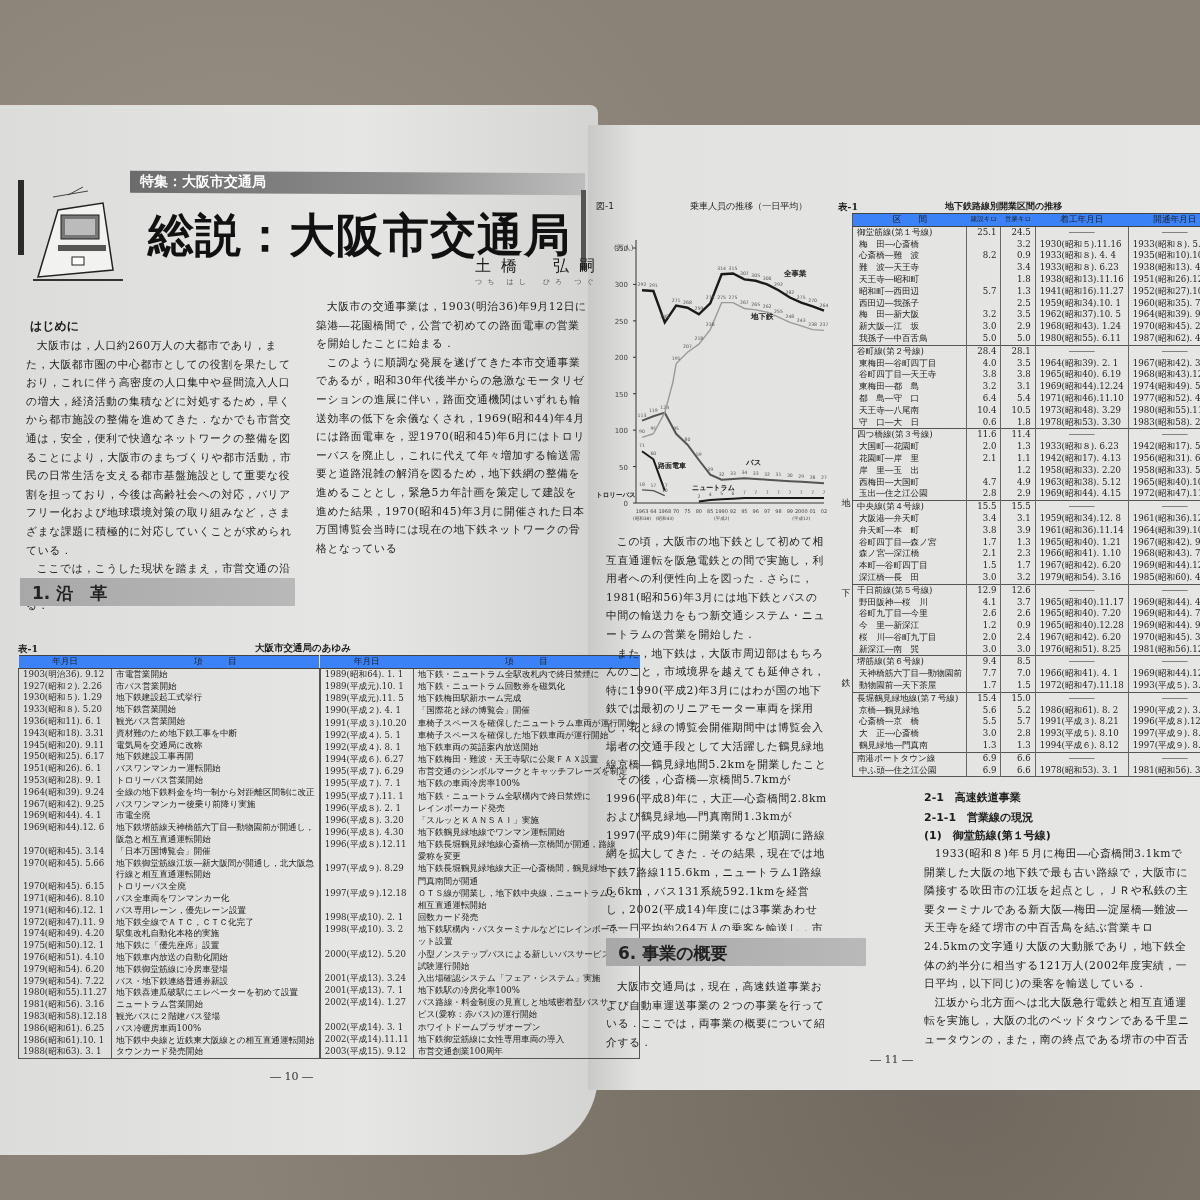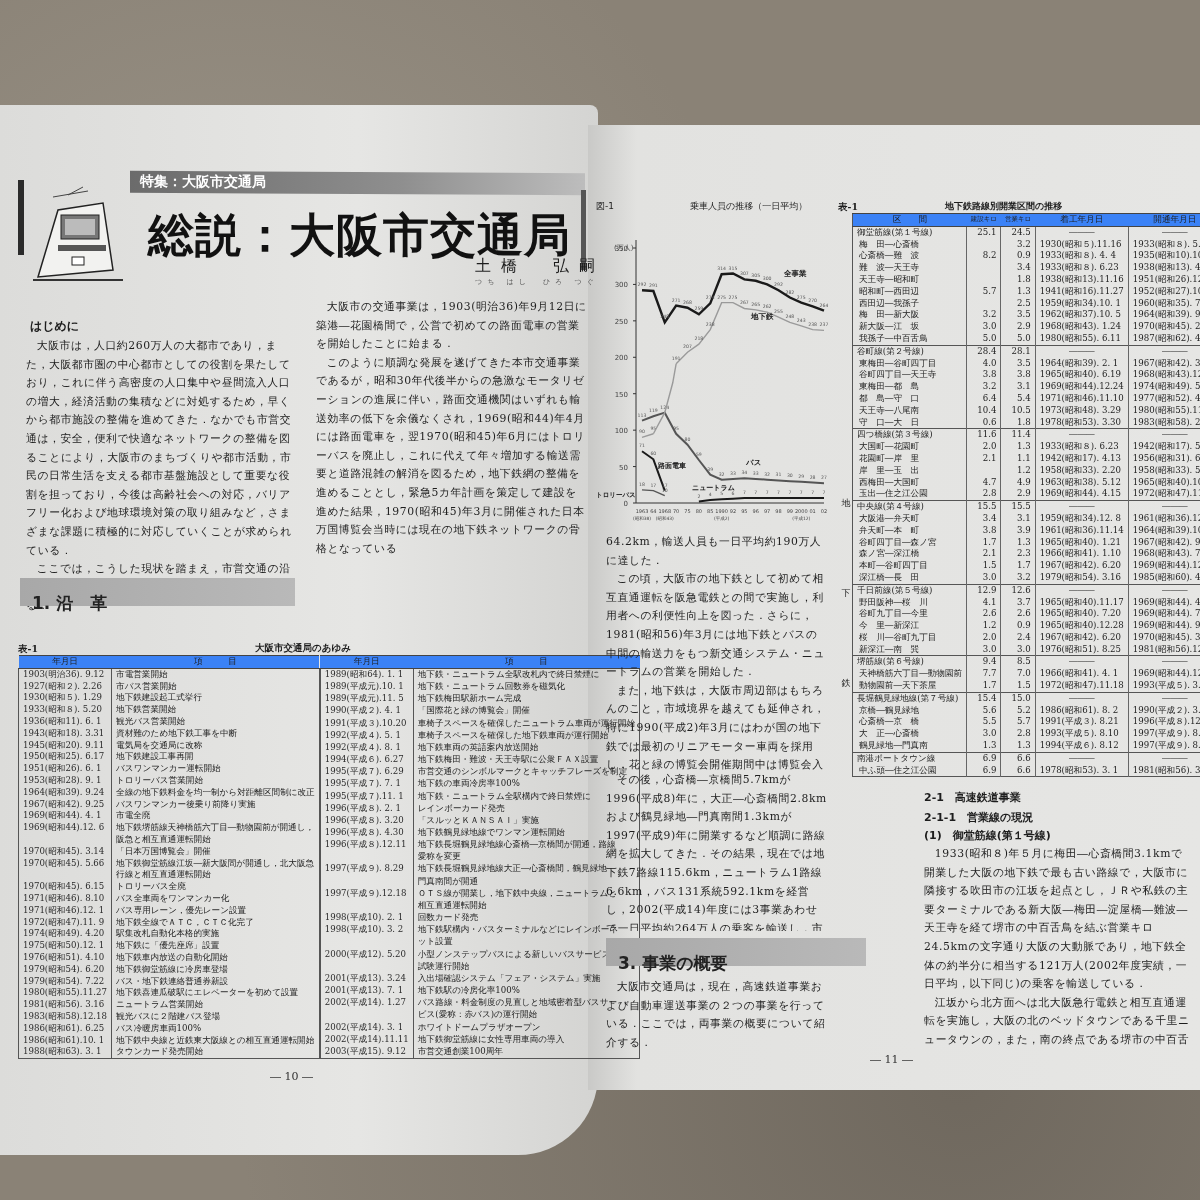--- a/index.html
+++ b/index.html
@@ -42,21 +42,21 @@
     left: 148px; top: 205px; font-family: "DejaVu Sans", sans-serif;
     font-weight: bold; font-size: 46px; letter-spacing: 1px; color: #111;
   }
   .author { left: 475px; top: 256px; font-size: 16px; letter-spacing: 10px; }
   .author-ruby { left: 475px; top: 277px; font-size: 7px; letter-spacing: 5px; color: #555; }
   .train-illus { left: 28px; top: 185px; width: 100px; height: 100px; }
 
   .section-band {
     background: linear-gradient(90deg, #a8a8a8 0%, #b9b9b9 100%);
     font-family: "DejaVu Sans", sans-serif; font-size: 17px; font-weight: bold;
-    padding: 14px 12px; color: #222;
+    padding: 4px 12px; color: #222;
   }
   .h-sub { font-family: "DejaVu Sans", sans-serif; font-weight: bold; font-size: 11px; }
 
   table.t { border-collapse: collapse; font-size: 8.6px; line-height: 11.8px; }
   table.t th, table.t td { padding: 0 4px; white-space: nowrap; }
   table.t th { border-top: 1px solid #444; border-bottom: 1px solid #444; font-weight: normal; text-align: center; background: #3b82f6; }
   .t1 td.date { border-right: 1px solid #555; border-left: 1px solid #555; color: #2a2a2a; }
   .t1 td.item { border-right: 1px solid #555; }
   .t1 tr:last-child td { border-bottom: 1px solid #555; }
 
@@ -519,29 +519,28 @@
     <polyline points="57.375,213.78571428571428 68.75,192.65714285714284 76.75,162.78571428571428 80.125,143.84285714285716" fill="none" stroke="#9a9a9a" stroke-width="1.4"></polyline>
     <text x="188" y="55.68571428571428" font-size="7.5" font-weight="bold" fill="#222" font-family="DejaVu Sans, sans-serif">全事業</text>
     <text x="155" y="99.4" font-size="7.5" font-weight="bold" fill="#222" font-family="DejaVu Sans, sans-serif">地下鉄</text>
     <text x="150" y="245.1142857142857" font-size="7.5" font-weight="bold" fill="#222" font-family="DejaVu Sans, sans-serif">バス</text>
     <text x="62" y="248.0285714285714" font-size="7" font-weight="bold" fill="#222" font-family="DejaVu Sans, sans-serif">路面電車</text>
     <text x="96" y="269.8857142857143" font-size="7" font-weight="bold" fill="#222" font-family="DejaVu Sans, sans-serif">ニュートラム</text>
     <text x="0" y="277.1714285714286" font-size="6.5" font-weight="bold" fill="#222" font-family="DejaVu Sans, sans-serif">トロリーバス</text>
   </svg>
 
 <div class="abs body-text" style="left:606px; top:533px; width:222px; height:240px; overflow:hidden;">
-  <p style="text-indent:0">64.2km，輸送人員も一日平均約190万人に達した．</p>
   <p>この頃，大阪市の地下鉄として初めて相互直通運転を阪急電鉄との間で実施し，利用者への利便性向上を図った．さらに，1981(昭和56)年3月には地下鉄とバスの中間の輸送力をもつ新交通システム・ニュートラムの営業を開始した．</p>
   <p>また，地下鉄は，大阪市周辺部はもちろんのこと，市域境界を越えても延伸され，特に1990(平成2)年3月にはわが国の地下鉄では最初のリニアモーター車両を採用し，花と緑の博覧会開催期間中は博覧会入場者の交通手段として大活躍した鶴見緑地線京橋―鶴見緑地間5.2kmを開業したことにより，地下鉄の路線網は100kmを超えるに至った．</p>
 </div>
 <div class="abs body-text" style="left:606px; top:771px; width:222px; height:160px; overflow:hidden;">
   <p>その後，心斎橋―京橋間5.7kmが1996(平成8)年に，大正―心斎橋間2.8kmおよび鶴見緑地―門真南間1.3kmが1997(平成9)年に開業するなど順調に路線網を拡大してきた．その結果，現在では地下鉄7路線115.6km，ニュートラム1路線6.6km，バス131系統592.1kmを経営し，2002(平成14)年度には3事業あわせて一日平均約264万人の乗客を輸送し，市民生活の交通手段を確保するとともに都市機能の維持に努めている．</p>
 </div>
 
-<div class="abs section-band" style="left:606px; top:938px; width:260px; height:28px;">3. 事業の概要</div>
+<div class="abs section-band" style="left:606px; top:938px; width:260px; height:28px;">6. 事業の概要</div>
 <div class="abs body-text" style="left:606px; top:978px; width:222px;">
   <p>大阪市交通局は，現在，高速鉄道事業および自動車運送事業の２つの事業を行っている．ここでは，両事業の概要について紹介する．</p>
 </div>
 
 <div class="abs small" style="left:838px; top:200px; font-weight:bold;">表-1</div>
 <div class="abs" style="left:945px; top:200px; font-family:'DejaVu Sans',sans-serif; font-size:9px; font-weight:bold;">地下鉄路線別開業区間の推移</div>
 
 <div class="abs" style="left:838px; top:213px; width:350px;">
   <div class="abs small" style="left:2px; top:245px; width:12px; text-align:center; line-height:90px; font-size:9px;">
     <div>地</div>

